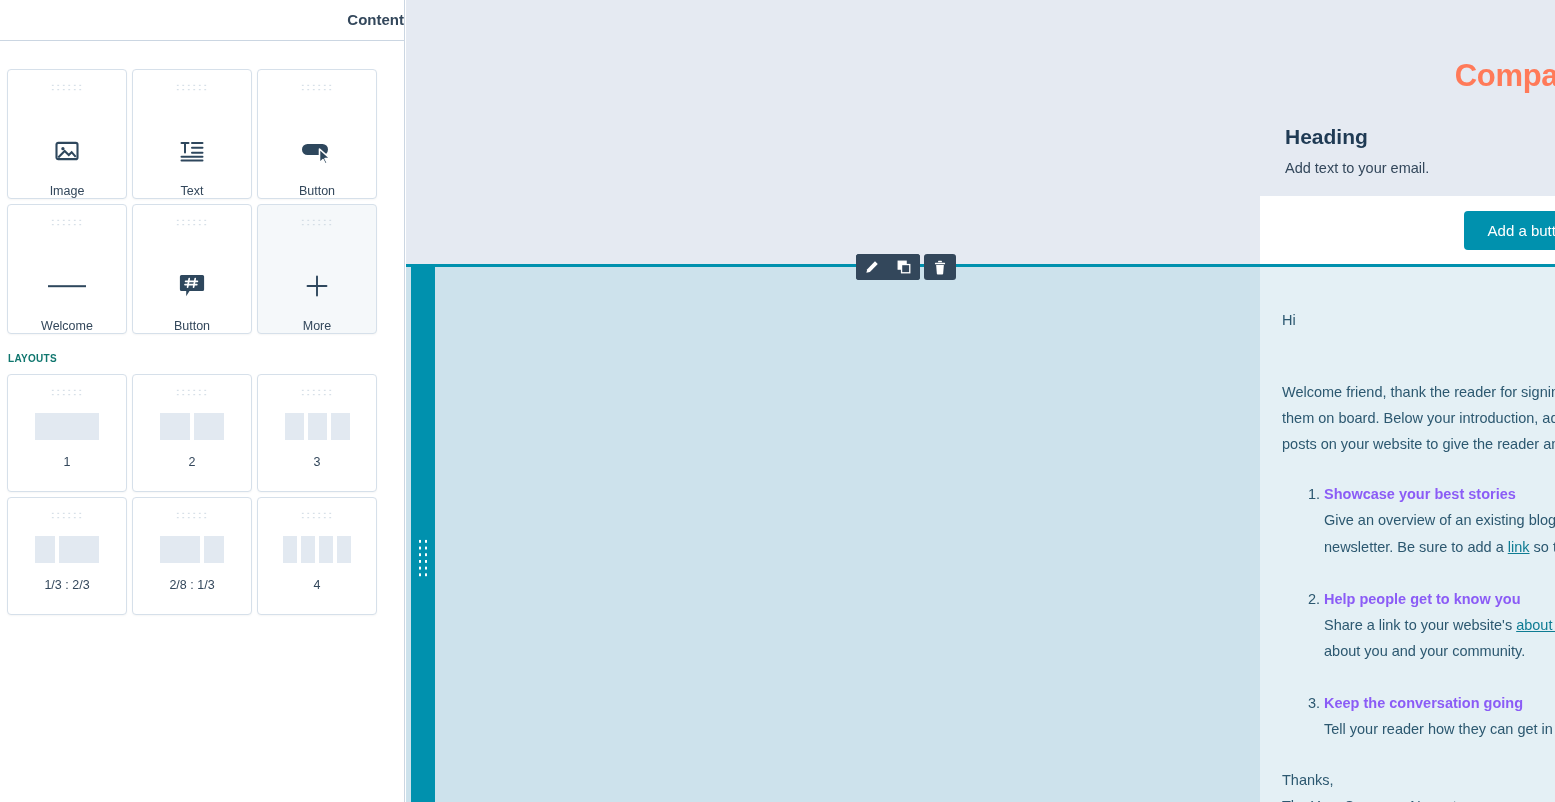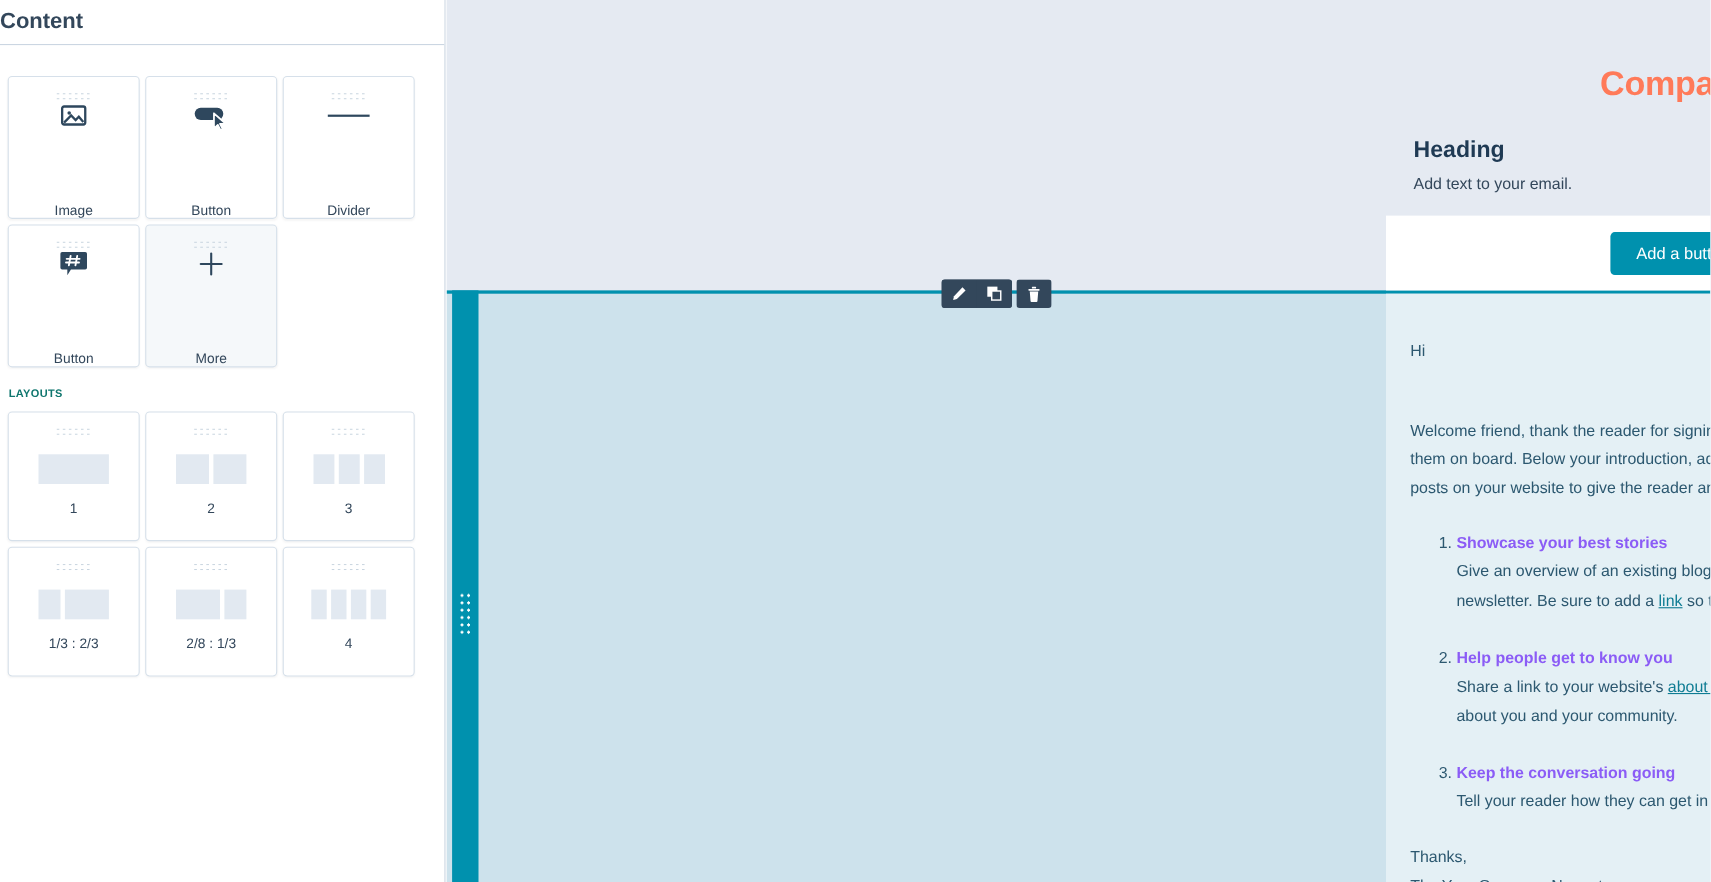--- a/index.html
+++ b/index.html
@@ -19,22 +19,22 @@
     border-right: 1px solid #cbd6e2;
     overflow: hidden;
   }
   .tabs {
     position: relative;
     display: flex; height: 41px;
     border-bottom: 1px solid #cbd6e2;
   }
   .tab {
     flex: 1 1 50%;
-    display: flex; align-items: center; justify-content: flex-start;
-    font-size: 20px; color: #33475b;
+    display: flex; align-items: center; justify-content: flex-end;
+    font-size: 15px; color: #33475b;
     background: #ffffff;
     border-bottom: 1px solid transparent;
     cursor: pointer;
     position: relative;
   }
   .tab.inactive {
     background: #f5f8fa;
     border-left: 1px solid #cbd6e2;
     border-bottom: 1px solid #cbd6e2;
   }
@@ -47,21 +47,21 @@
     padding: 28px 0 0 7px;
   }
   .block-card {
     position: relative;
     width: 120px; height: 130px;
     border: 1px solid #d6e0ea;
     border-radius: 4px;
     background: #ffffff;
     box-shadow: 0 1px 2px rgba(0,0,0,0.04);
     display: flex; flex-direction: column;
-    align-items: center; justify-content: space-between;
+    align-items: center; justify-content: flex-end;
     cursor: pointer;
   }
   .block-card.muted { background: #f5f8fa; }
   .dots-handle {
     position: absolute; top: 13px; left: 50%;
     transform: translateX(-50%);
     width: 34px; height: 9px;
     background-image: radial-gradient(#c5d2dd 0.9px, transparent 1px);
     background-size: 5.5px 4.5px;
     opacity: 0.95;
@@ -205,40 +205,55 @@
         <span class="block-icon">
           <svg width="28" height="28" viewBox="0 0 24 24" fill="none" stroke="#2e475d" stroke-width="1.8">
             <rect x="3" y="5" width="18" height="14" rx="1.5"></rect>
             <circle cx="8.5" cy="10" r="1.4" fill="#2e475d" stroke="none"></circle>
             <path d="M4.5 17.5 L10 12 L13.5 15.5 L16 13 L19.5 17" fill="none"></path>
           </svg>
         </span>
         <span class="block-label">Image</span>
       </div>
 
+      <div class="block-card">
+        <span class="dots-handle"></span>
+        <span class="block-icon">
+          <svg width="28" height="28" viewBox="0 0 24 24" stroke="#2e475d" stroke-width="1.7" fill="none" stroke-linecap="round">
+            <path d="M3 5.2h6"></path>
+              <path d="M6 5.2v8"></path>
+            <path d="M12 5.2h9"></path>
+              <path d="M12 9.3h9"></path>
+              <path d="M12 13.4h9"></path>
+            <path d="M3 17h18"></path>
+              <path d="M3 20.2h18"></path>
+          </svg>
+        </span>
+        <span class="block-label">Text</span>
+      </div>
 
       <div class="block-card">
         <span class="dots-handle"></span>
         <span class="block-icon">
           <svg width="34" height="28" viewBox="0 0 34 28">
             <rect x="2" y="7" width="26" height="11" rx="5.5" fill="#2e475d"></rect>
             <path d="M19.5 12 L19.5 26 L23 22.5 L25.3 27 L27.3 26 L25 21.6 L30 21.3 Z" fill="#2e475d" stroke="#ffffff" stroke-width="1.6" stroke-linejoin="round"></path>
           </svg>
         </span>
         <span class="block-label">Button</span>
       </div>
 
       <div class="block-card">
         <span class="dots-handle"></span>
         <span class="block-icon">
           <svg width="42" height="28" viewBox="0 0 42 28">
             <rect x="2" y="13.2" width="38" height="2" fill="#2e475d"></rect>
           </svg>
         </span>
-        <span class="block-label">Divider</span>
+        <span class="block-label">Welcome</span>
       </div>
 
       <div class="block-card">
         <span class="dots-handle"></span>
         <span class="block-icon">
           <svg width="30" height="30" viewBox="0 0 30 30">
             <path d="M4.5 4 H25.5 a1.6 1.6 0 0 1 1.6 1.6 V18.4 a1.6 1.6 0 0 1 -1.6 1.6 H12.5 L9.2 25.2 V20 H4.5 a1.6 1.6 0 0 1 -1.6 -1.6 V5.6 A1.6 1.6 0 0 1 4.5 4 Z" fill="#2e475d"></path>
             <g stroke="#ffffff" stroke-width="1.7" stroke-linecap="round">
               <path d="M12.2 7.6 L10.6 16.2"></path>
               <path d="M18.2 7.6 L16.6 16.2"></path>

